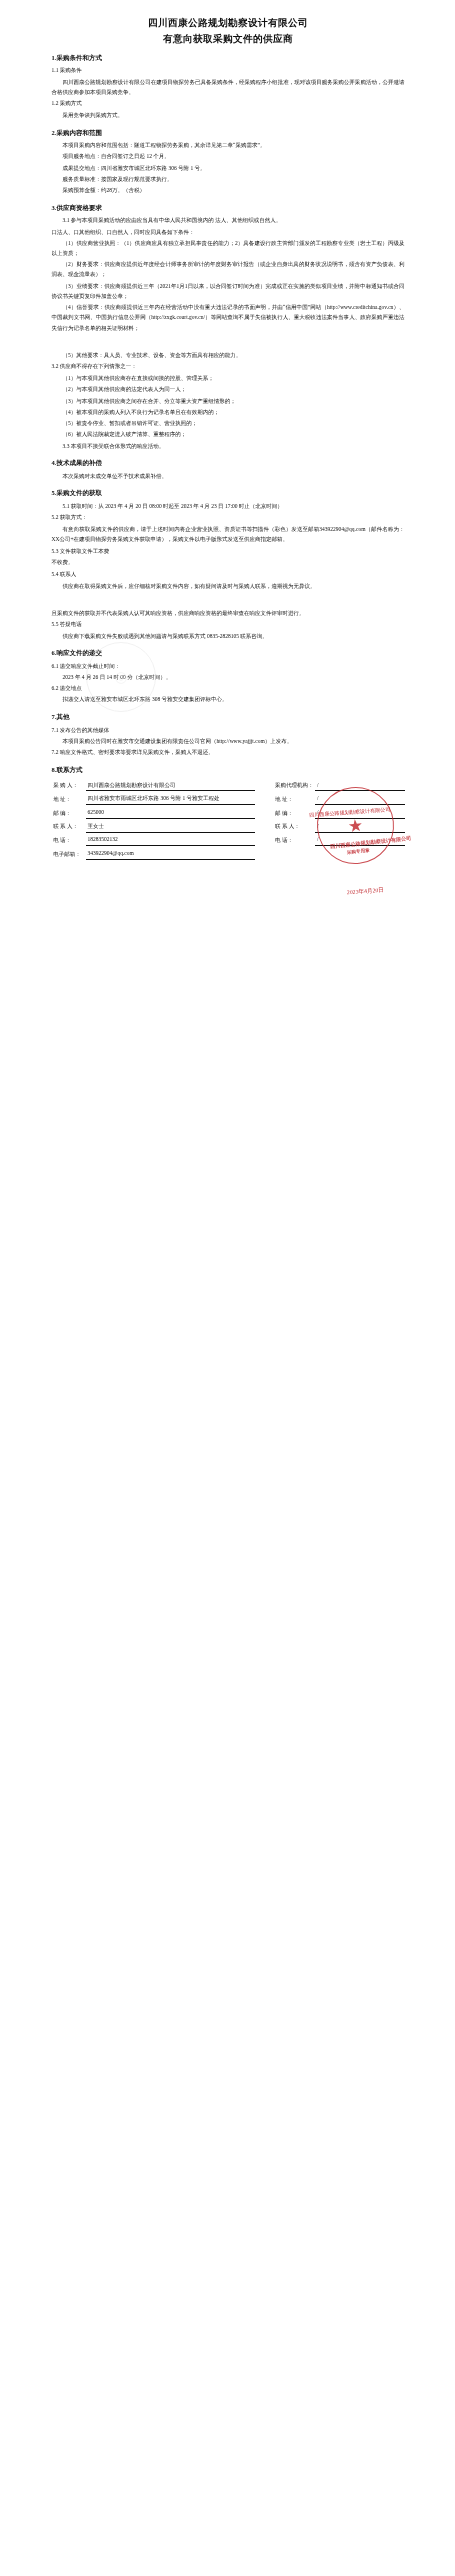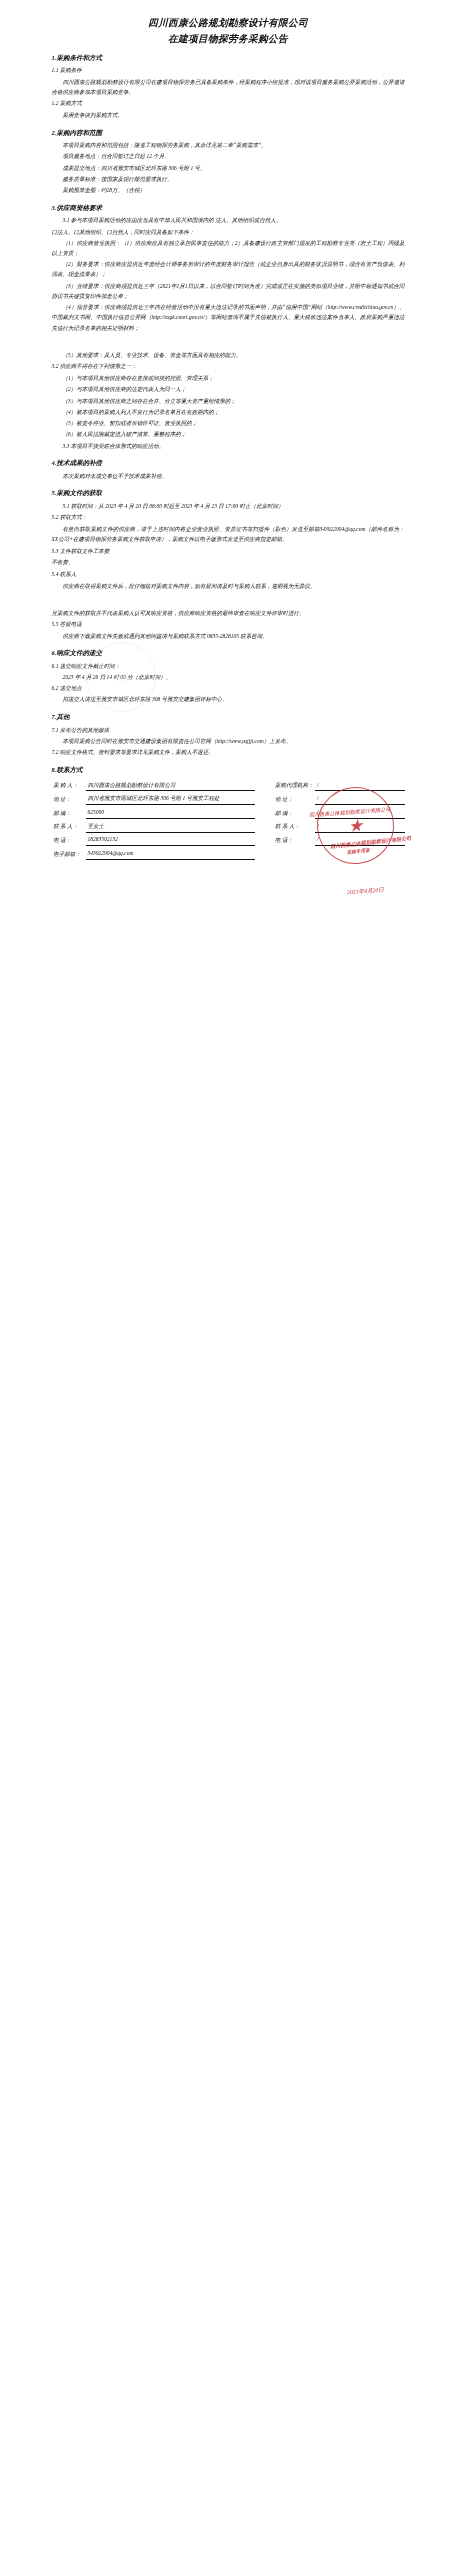--- a/index.html
+++ b/index.html
@@ -11,21 +11,20 @@
     font-family: "Liberation Serif", "DejaVu Serif", serif;
   }
   .page {
     width: 456px;
     min-height: 2576px;
     margin: 0 auto;
     background: #ffffff;
     position: relative;
     box-sizing: border-box;
     padding: 16px;
-    font-style: italic;
   }
   .sheet {
     position: absolute;
     left: 23px;
     top: 0;
     width: 410px;
     background: #ffffff;
     padding: 15px 28.5px 23px 28.5px;
     box-sizing: border-box;
   }
@@ -179,21 +178,21 @@
   }
 </style>
 </head>
 <body>
 
 <div class="page">
   <div class="sheet">
 
     <div class="doc-title">
       <span>四川西康公路规划勘察设计有限公司</span>
-      <span class="line2">在建项目物探劳务采购公告</span>
+      <span class="line2">有意向获取采购文件的供应商</span>
     </div>
 
     <h2 class="sec">1.采购条件和方式</h2>
     <div class="sub">1.1 采购条件</div>
     <p class="body">四川西康公路规划勘察设计有限公司在建项目物探劳务已具备采购条件，经采购程序小组批准，现对该项目服务采购公开采购活动，公开邀请合格供应商参加本项目采购竞争。</p>
     <div class="sub">1.2 采购方式</div>
     <p class="body">采用竞争谈判采购方式。</p>
 
     <h2 class="sec">2.采购内容和范围</h2>
     <p class="body">本项目采购内容和范围包括：隧道工程物探劳务采购，其余详见第二章“采购需求”。</p>

